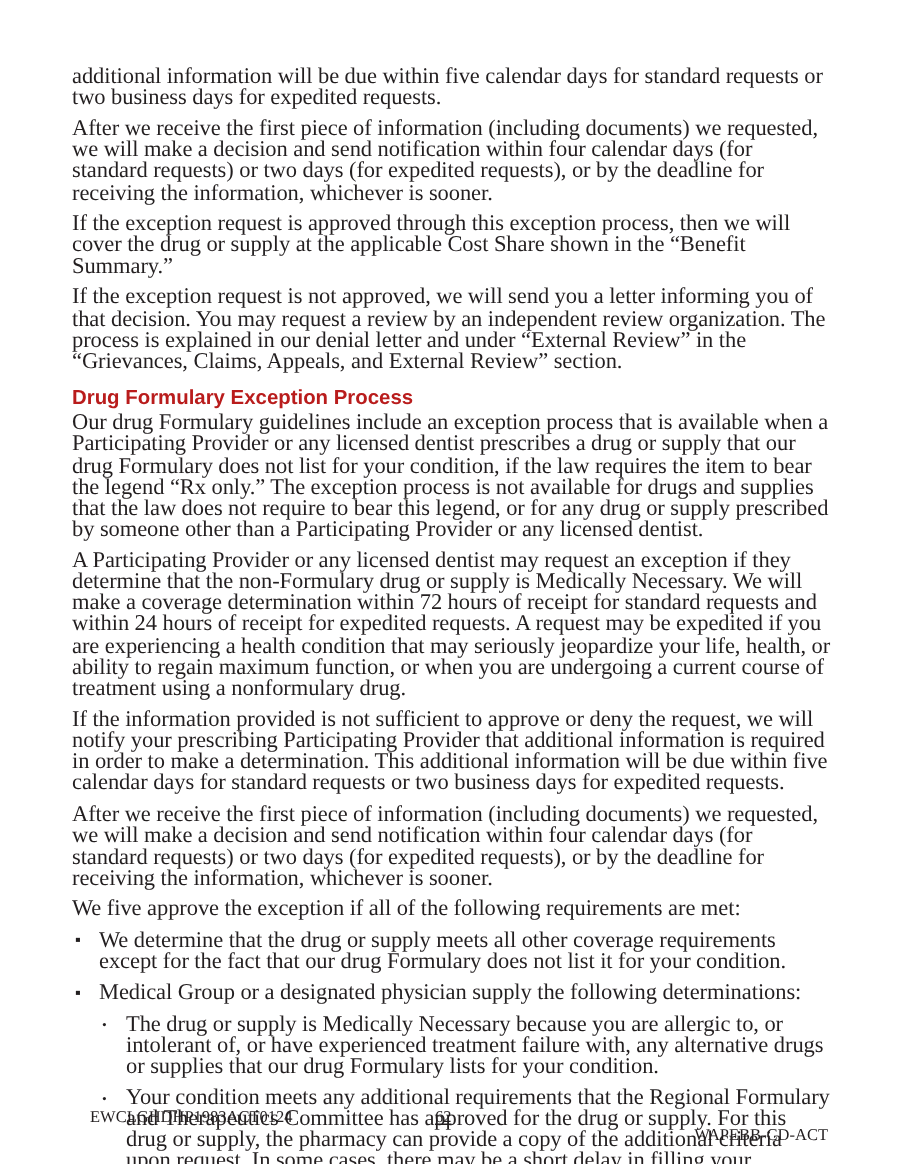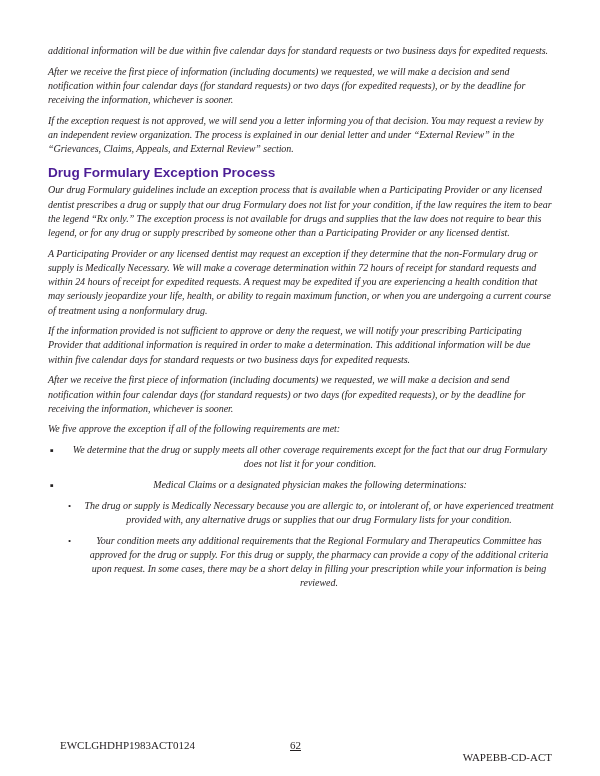--- a/index.html
+++ b/index.html
@@ -4,79 +4,79 @@
   <style>
     html, body { margin: 0; padding: 0; background: #ffffff; }
     body {
       width: 600px; height: 776px; position: relative; overflow: hidden;
       font-family: "Liberation Serif", serif;
       color: #231f20;
     }
     .page { position: absolute; left: 48px; top: 44px; width: 506px; }
     p {
       margin: 0 0 6.5px 0;
-      font-size: 10px;
+      font-size: 15px;
       line-height: 14.2px;
       letter-spacing: -0.05px;
-      font-style: italic;
     }
     h2 {
       font-family: "Liberation Sans", sans-serif;
       font-weight: bold;
       font-size: 13.6px;
       line-height: 16px;
       margin: 9px 0 2px 0;
-      color: #4c1d95;
+      color: #b91c1c;
     }
     ul { list-style: none; margin: 0; padding: 0; }
     li { position: relative; }
     li.l1 { padding-left: 18px; margin-bottom: 6.5px; }
     li.l2 { padding-left: 36px; margin-bottom: 6.5px; }
     li .bullet {
       position: absolute; top: 0; font-size: 11px; line-height: 14.2px;
     }
     li.l1 .bullet { left: 2px; }
     li.l2 .bullet { left: 20px; font-size: 9px; }
-    li p { margin: 0; text-align: center; }
+    li p { margin: 0; }
     .footer {
       position: absolute; top: 739px; left: 60px; width: 492px;
       font-size: 11px; line-height: 13px; color: #231f20;
     }
     .footer .left { position: absolute; left: 0; top: 0; }
     .footer .center { position: absolute; left: 230px; top: 0; text-decoration: underline; }
     .footer .right { position: absolute; right: 0; top: 12px; }
   </style>
 </head>
 <body>
 
 <div class="page">
   <p>additional information will be due within five calendar days for standard requests or two business days for expedited requests.</p>
   <p>After we receive the first piece of information (including documents) we requested, we will make a decision and send notification within four calendar days (for standard requests) or two days (for expedited requests), or by the deadline for receiving the information, whichever is sooner.</p>
+  <p>If the exception request is approved through this exception process, then we will cover the drug or supply at the applicable Cost Share shown in the “Benefit Summary.”</p>
   <p>If the exception request is not approved, we will send you a letter informing you of that decision. You may request a review by an independent review organization. The process is explained in our denial letter and under “External Review” in the “Grievances, Claims, Appeals, and External Review” section.</p>
 
   <h2>Drug Formulary Exception Process</h2>
 
   <p>Our drug Formulary guidelines include an exception process that is available when a Participating Provider or any licensed dentist prescribes a drug or supply that our drug Formulary does not list for your condition, if the law requires the item to bear the legend “Rx only.” The exception process is not available for drugs and supplies that the law does not require to bear this legend, or for any drug or supply prescribed by someone other than a Participating Provider or any licensed dentist.</p>
   <p>A Participating Provider or any licensed dentist may request an exception if they determine that the non-Formulary drug or supply is Medically Necessary. We will make a coverage determination within 72 hours of receipt for standard requests and within 24 hours of receipt for expedited requests. A request may be expedited if you are experiencing a health condition that may seriously jeopardize your life, health, or ability to regain maximum function, or when you are undergoing a current course of treatment using a nonformulary drug.</p>
   <p>If the information provided is not sufficient to approve or deny the request, we will notify your prescribing Participating Provider that additional information is required in order to make a determination. This additional information will be due within five calendar days for standard requests or two business days for expedited requests.</p>
   <p>After we receive the first piece of information (including documents) we requested, we will make a decision and send notification within four calendar days (for standard requests) or two days (for expedited requests), or by the deadline for receiving the information, whichever is sooner.</p>
   <p>We five approve the exception if all of the following requirements are met:</p>
 
   <ul>
     <li class="l1">
       <span class="bullet">▪</span>
       <p>We determine that the drug or supply meets all other coverage requirements except for the fact that our drug Formulary does not list it for your condition.</p>
     </li>
     <li class="l1">
       <span class="bullet">▪</span>
-      <p>Medical Claims or a designated physician makes the following determinations:</p>
+      <p>Medical Group or a designated physician supply the following determinations:</p>
     </li>
     <li class="l2">
       <span class="bullet">•</span>
-      <p>The drug or supply is Medically Necessary because you are allergic to, or intolerant of, or have experienced treatment provided with, any alternative drugs or supplies that our drug Formulary lists for your condition.</p>
+      <p>The drug or supply is Medically Necessary because you are allergic to, or intolerant of, or have experienced treatment failure with, any alternative drugs or supplies that our drug Formulary lists for your condition.</p>
     </li>
     <li class="l2">
       <span class="bullet">•</span>
       <p>Your condition meets any additional requirements that the Regional Formulary and Therapeutics Committee has approved for the drug or supply. For this drug or supply, the pharmacy can provide a copy of the additional criteria upon request. In some cases, there may be a short delay in filling your prescription while your information is being reviewed.</p>
     </li>
   </ul>
 
 </div>
 
 <div class="footer">

